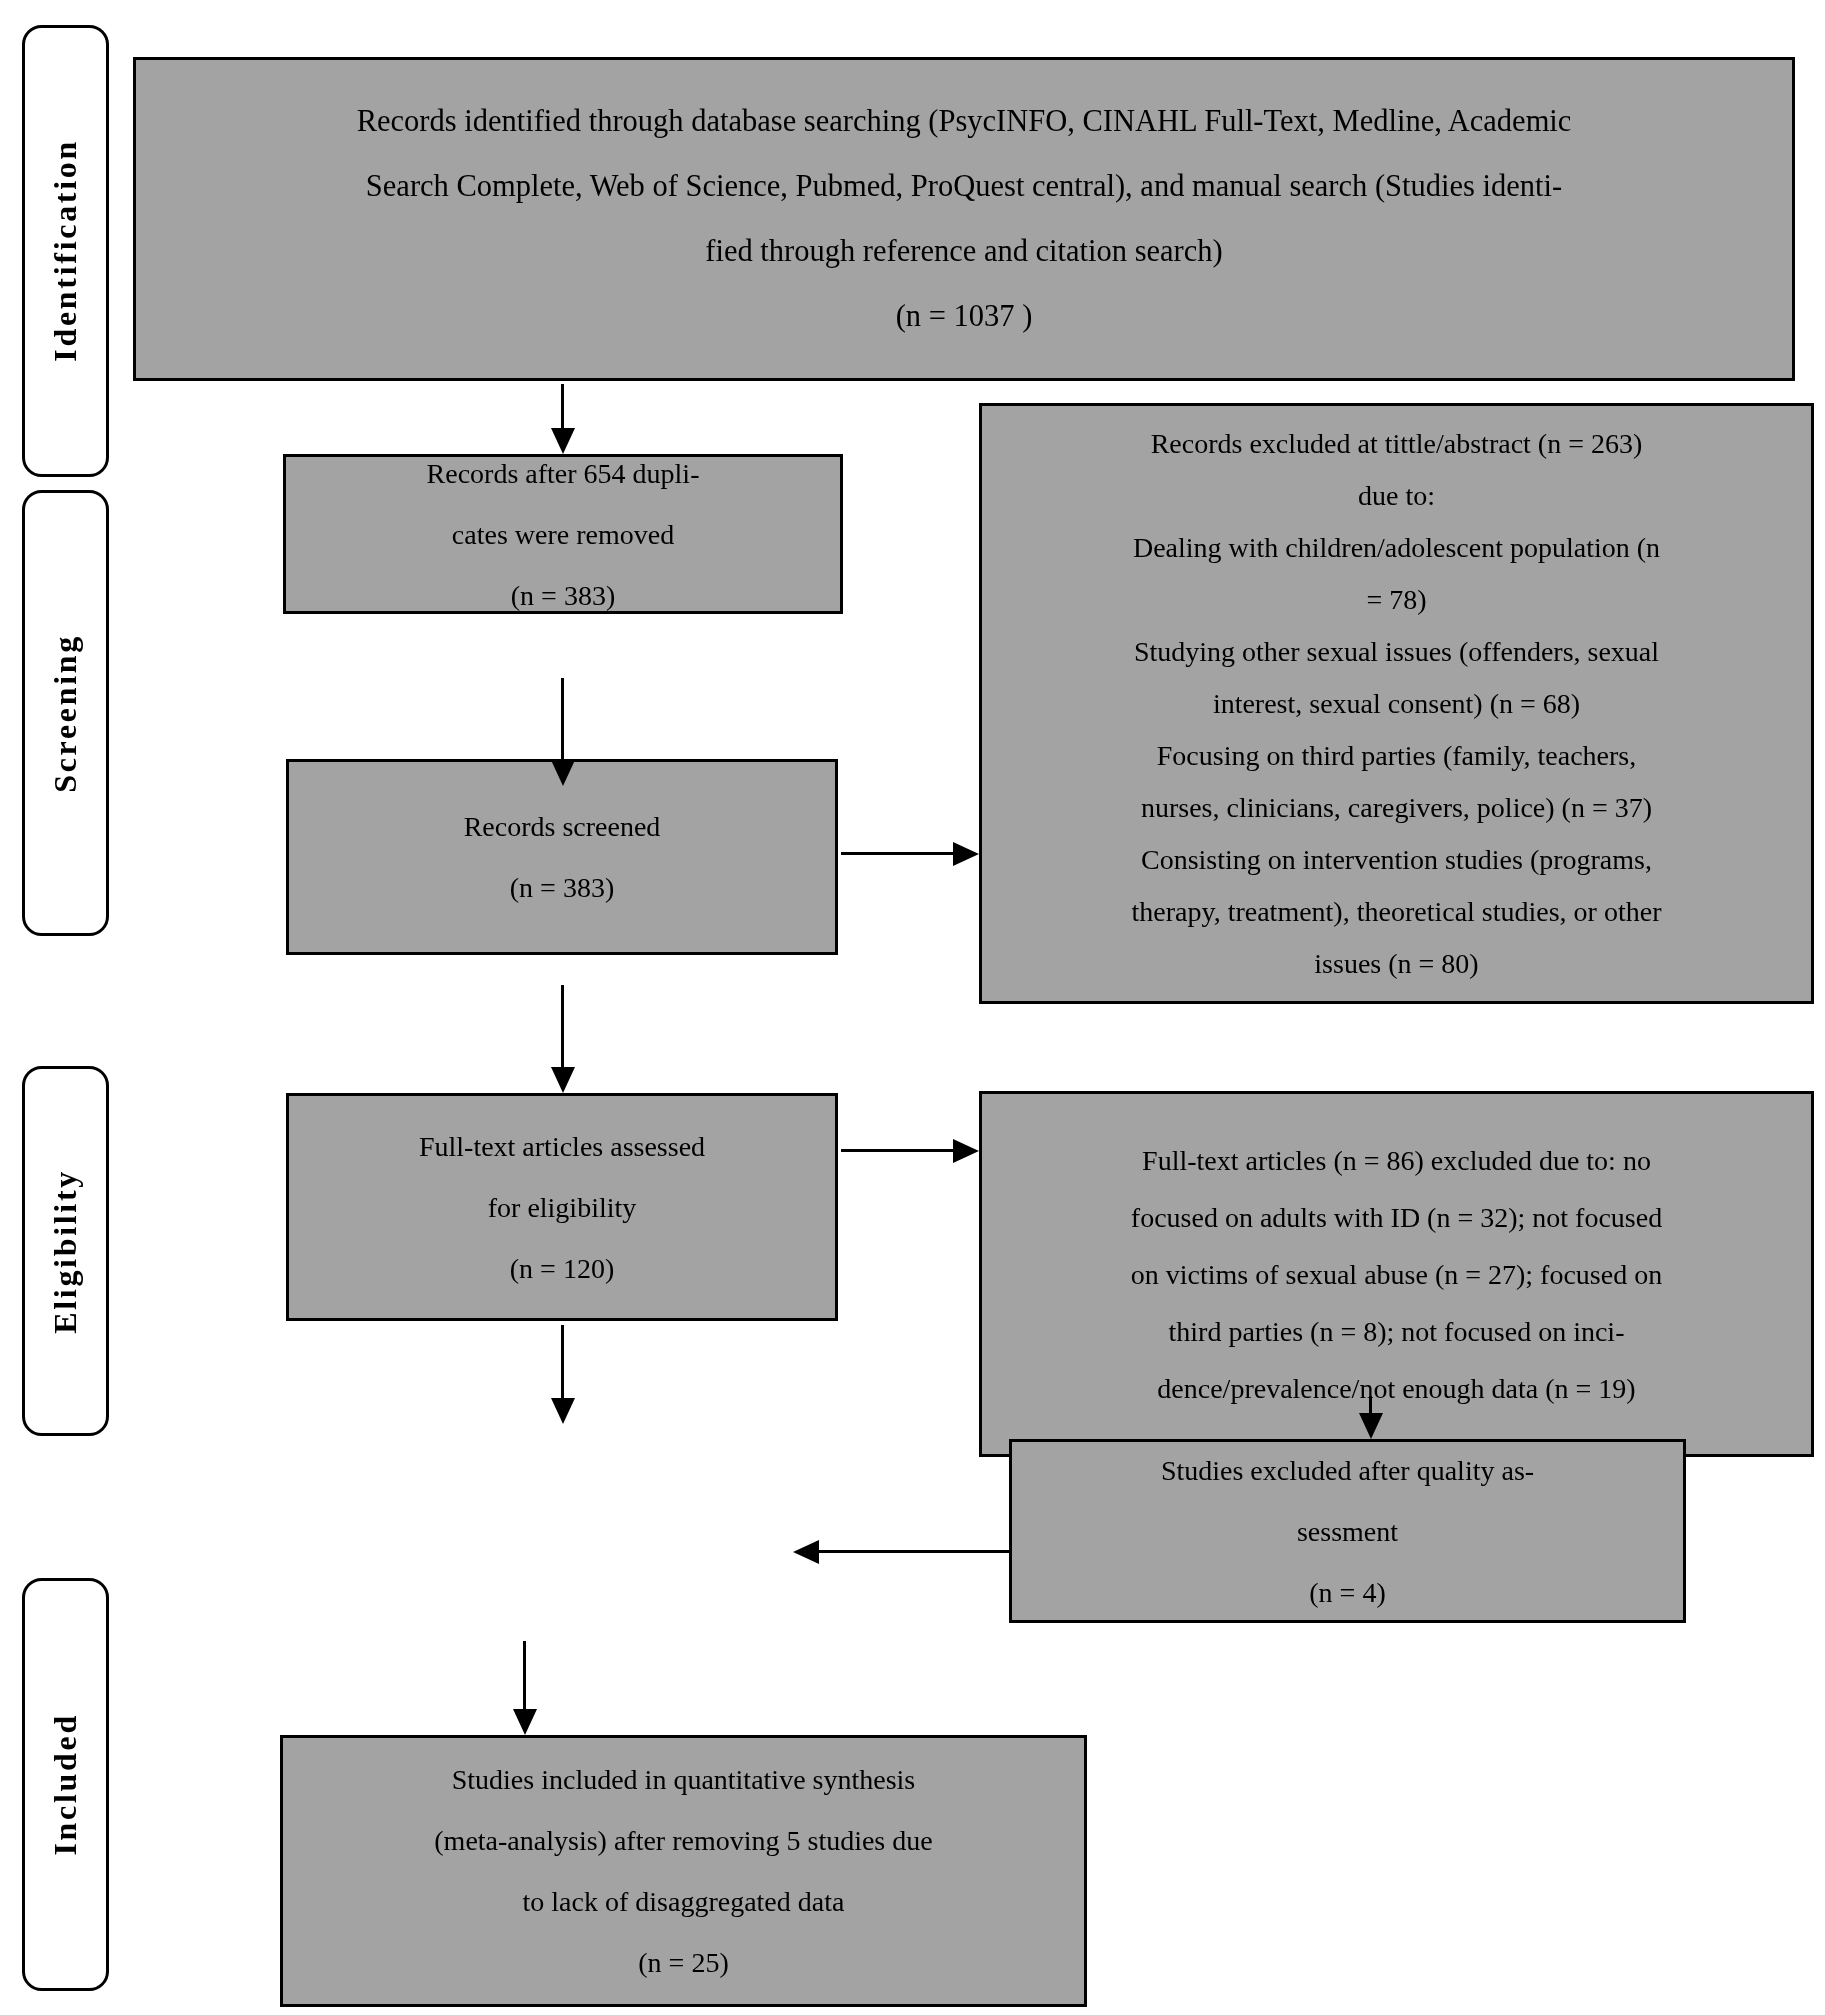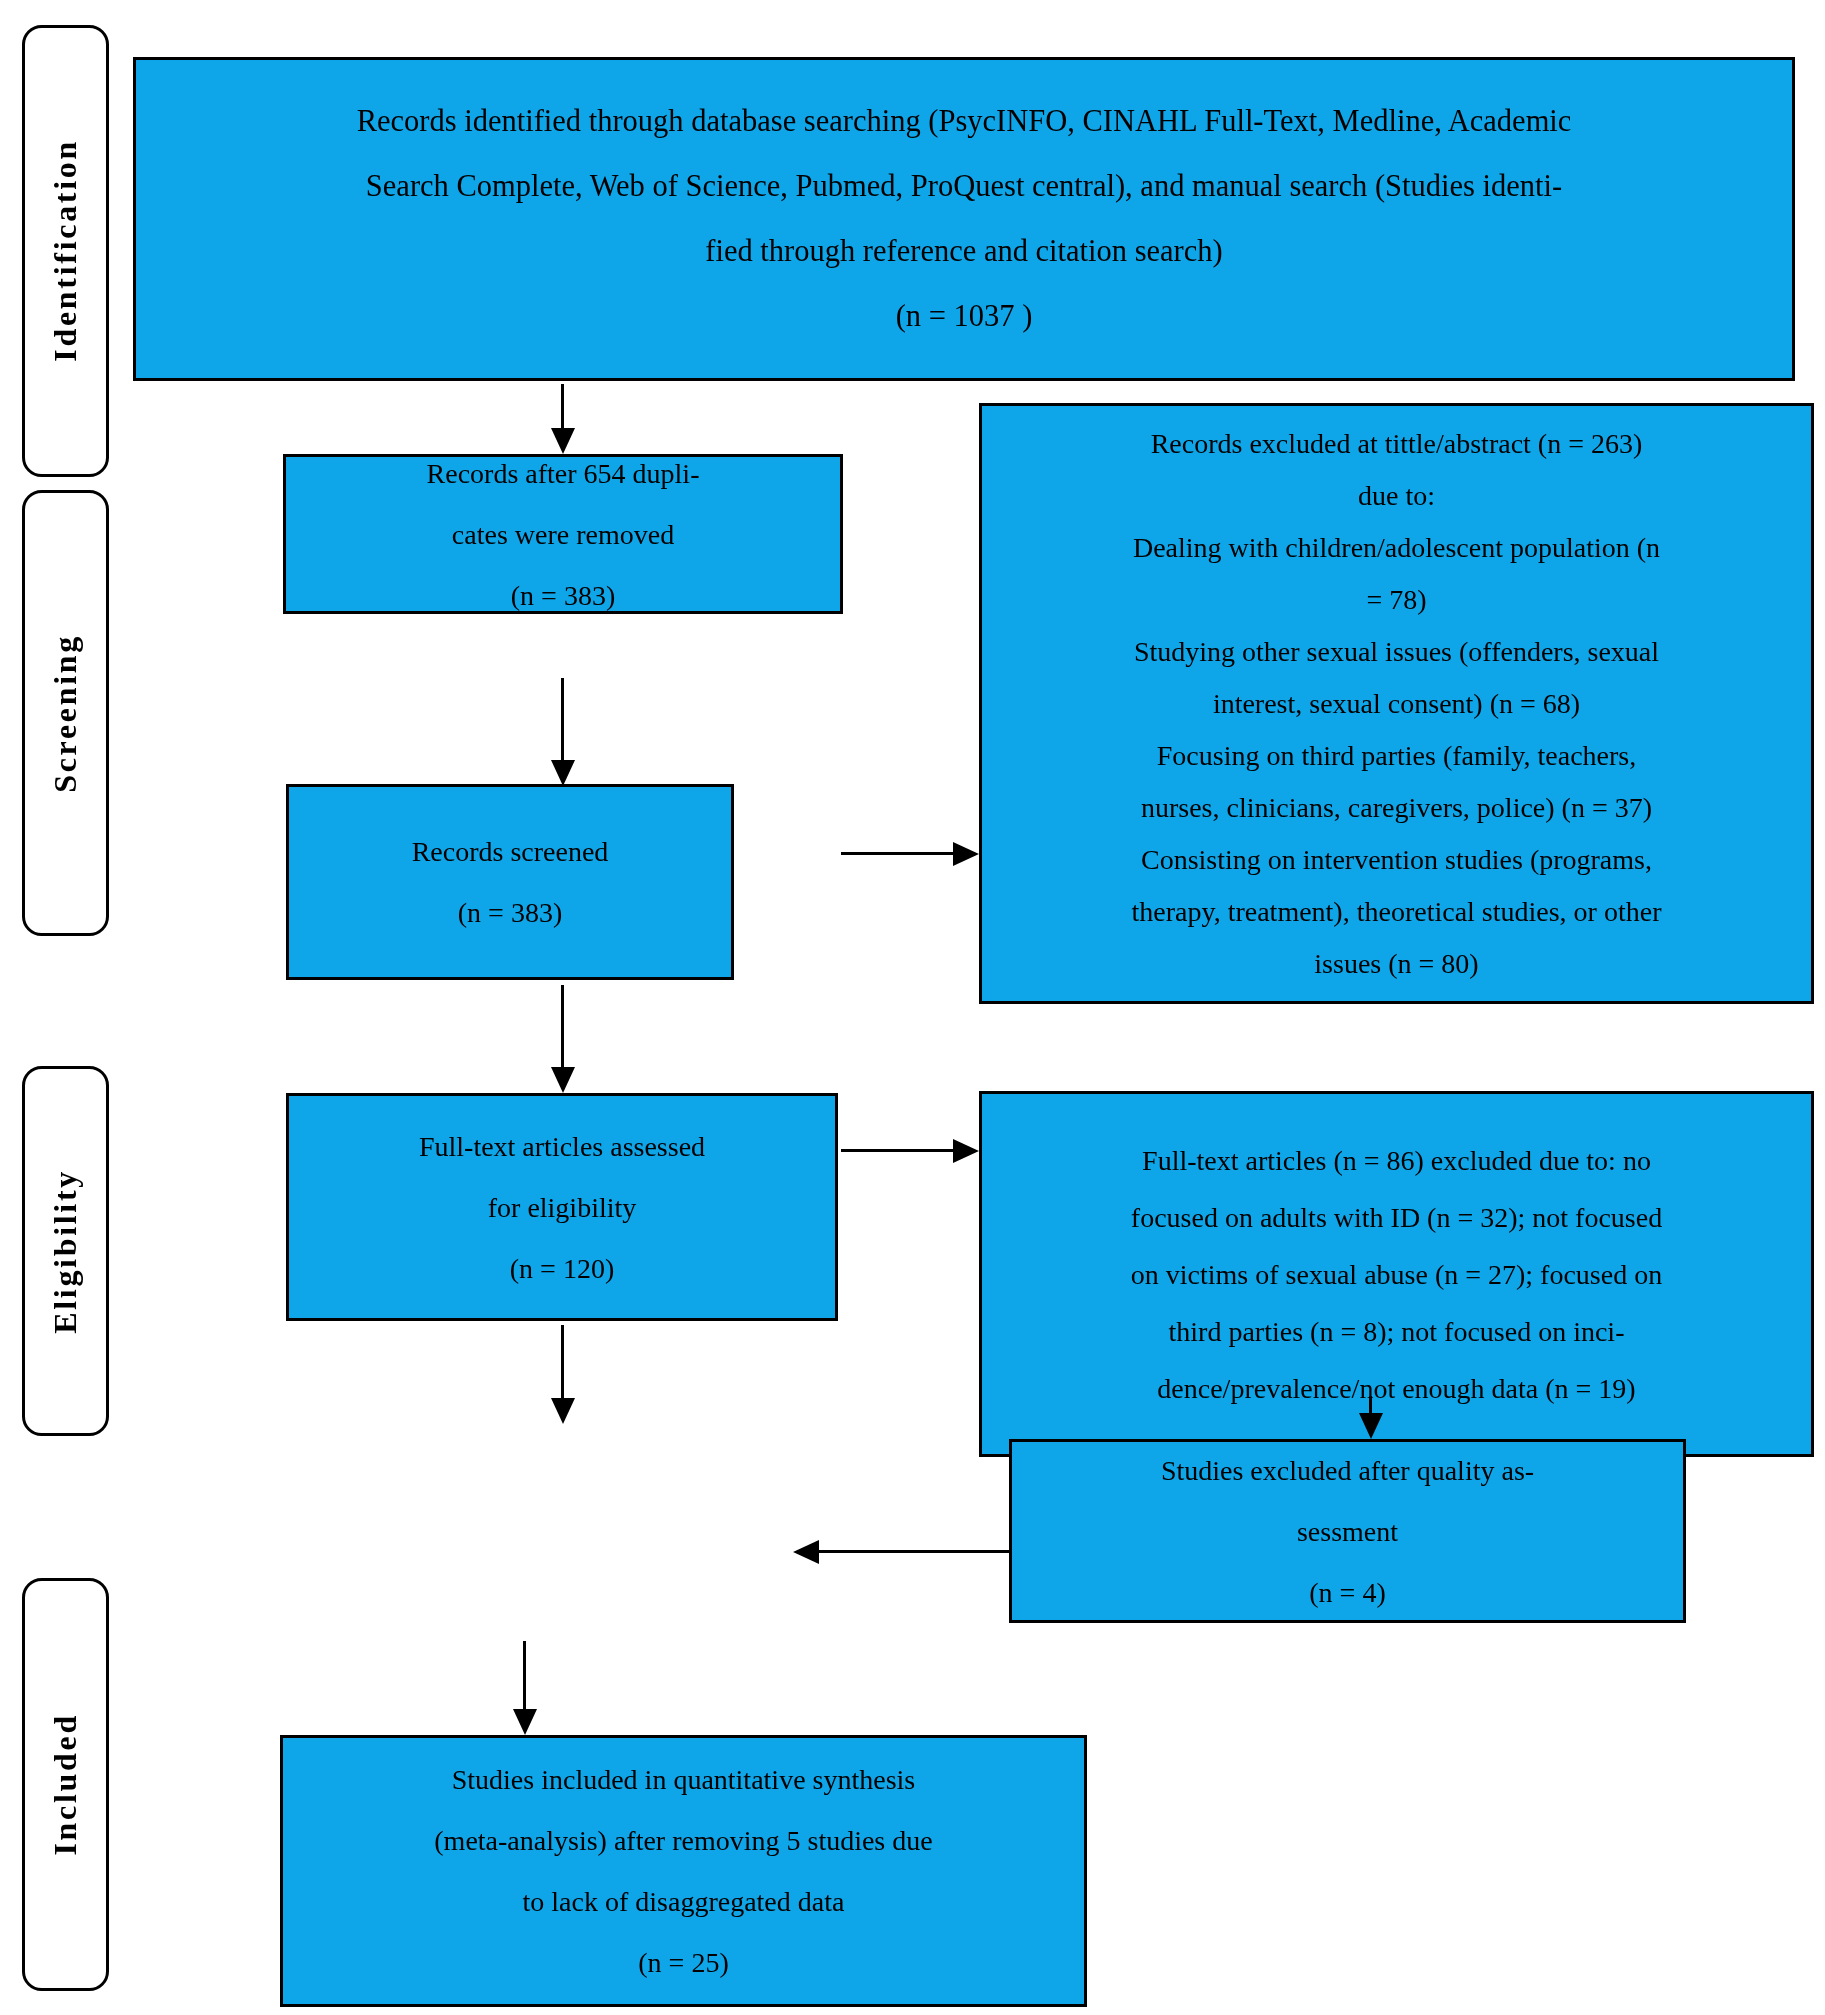--- a/index.html
+++ b/index.html
@@ -33,21 +33,21 @@
     transform: rotate(180deg);
     font-weight: bold;
     font-size: 32px;
     letter-spacing: 2.7px;
     white-space: nowrap;
   }
   
   .fbox {
     position: absolute;
     border: 3.3px solid #000;
-    background: #0ea5e9;
+    background: #a3a3a3;
     box-sizing: border-box;
     display: flex;
     align-items: center;
     justify-content: flex-end;
     text-align: center;
   }
   .fbox .txt {
     white-space: pre-line;
     font-size: 28px;
     line-height: 61px;
@@ -109,21 +109,21 @@
 fied through reference and citation search)
 (n = 1037 )</div>
   </div>
 
   <div class="fbox" style="left:283px; top:454px; width:560px; height:160px;">
     <div class="txt">Records after 654 dupli-
 cates were removed
 (n = 383)</div>
   </div>
 
-  <div class="fbox" style="left:286px; top:784px; width:448px; height:196px;">
+  <div class="fbox" style="left:286px; top:759px; width:552px; height:196px;">
     <div class="txt">Records screened
 (n = 383)</div>
   </div>
 
   <div class="fbox" style="left:286px; top:1093px; width:552px; height:228px;">
     <div class="txt">Full-text articles assessed
 for eligibility
 (n = 120)</div>
   </div>
 

